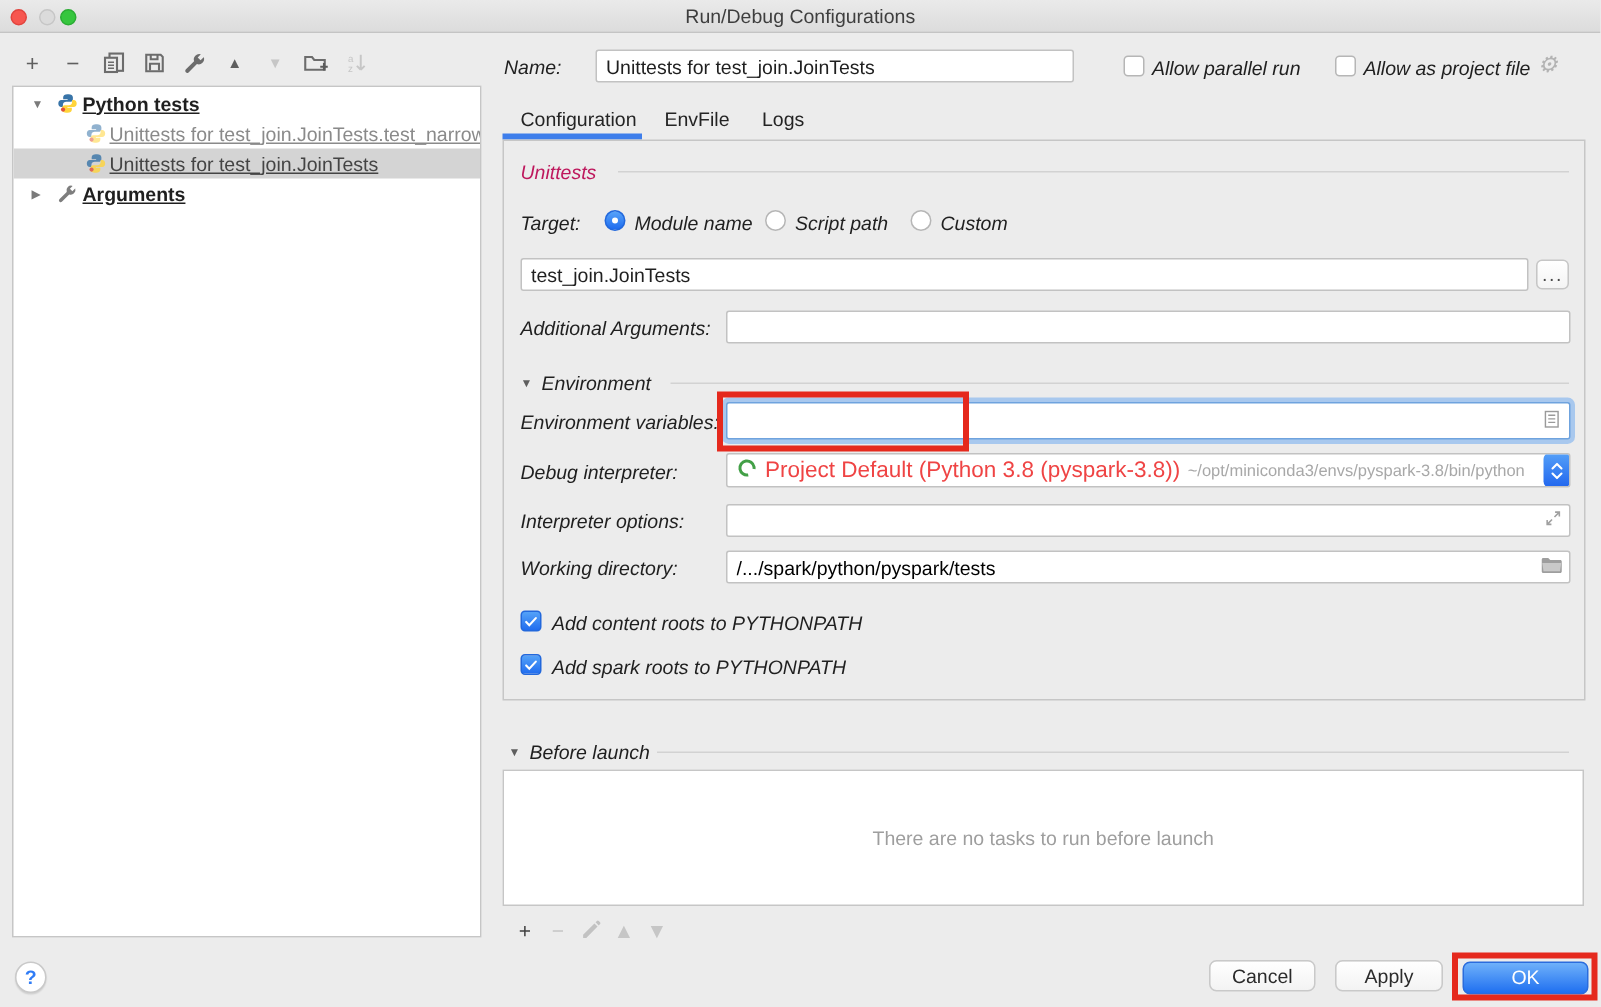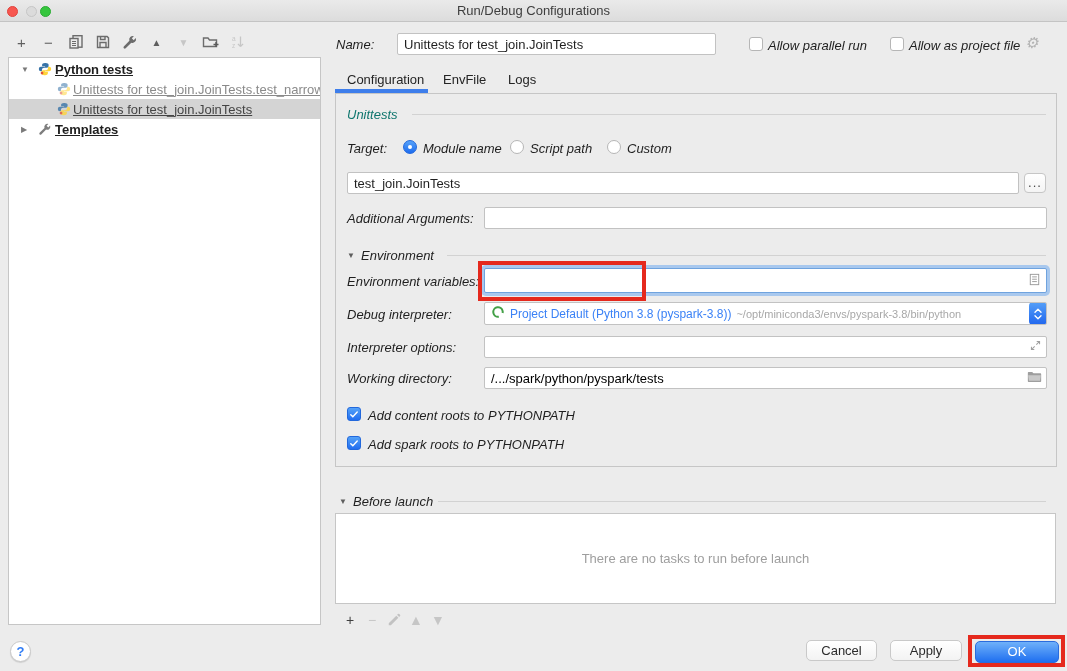--- a/index.html
+++ b/index.html
@@ -64,37 +64,37 @@
   .radio { position:absolute; width:14px; height:14px; border-radius:50%; background:#FFF; border:1px solid #B6B6B6; }
   .radio.on { background:linear-gradient(#57A3F9,#1D6BEF); border:1px solid #2268DC; }
   .radio.on::after { content:""; position:absolute; left:4px; top:4px; width:4px; height:4px; border-radius:50%; background:#FFF; }
 
   
   .tab { position:absolute; top:72px; color:#242424; }
   .tab-underline { position:absolute; left:335px; top:89px; width:93px; height:3.5px; background:#3E7EEB; }
 
   
   .config-panel { position:absolute; left:335px; top:92.5px; width:722px; height:374px; border:1px solid #C6C6C6; }
-  .sect-lbl { color:#0f766e; }
+  .sect-lbl { color:#be185d; }
   .sect-line { position:absolute; height:1px; background:#D2D2D2; }
   .tri { font-size:8px; color:#5E5E5E; }
 
   .bl-box { position:absolute; left:335px; top:513px; width:721px; height:91px; background:#FFF;
     border:1px solid #C6C6C6; display:flex; align-items:center; justify-content:center; }
   .bl-empty { color:#9E9E9E; }
   .bl-toolbar { position:absolute; left:339px; top:610px; display:flex; align-items:center; }
   .bl-toolbar .tb-btn { width:22px; height:20px; font-size:14px; }
 
   
   .btn { position:absolute; height:21px; border-radius:5px; background:linear-gradient(#FFFFFF,#F3F3F3);
     border:1px solid #C9C9C9; text-align:center; line-height:19px; color:#2B2B2B; font-size:13px; }
   .btn.primary { background:linear-gradient(#6FB1FA,#1F6FF0); border:1px solid #2A6CDD; color:#FFF; }
 
   
-  .dd-main { font-size:12px; color:#3b82f6; margin-left:5px; }
+  .dd-main { font-size:15px; color:#ef4444; margin-left:5px; }
   .dd-path { font-size:11px; color:#A8A8A8; margin-left:5px;text-align:right; }
   .stepper { position:absolute; right:-1px; top:-1px; width:18px; height:23px; border-radius:4px;
     background:linear-gradient(#55A0F8,#2166EE); display:flex; align-items:center; justify-content:center; }
 
   
   .anno { position:absolute; border:4px solid #E5291D; z-index:50; pointer-events:none; }
 
   .nowrap { white-space:nowrap; }
 </style>
 </head>
@@ -177,21 +177,21 @@
     </span>
     <span class="tlabel sel-txt nowrap" style="left:64px">Unittests for test_join.JoinTests</span>
   </div>
   <div class="tree-row" style="top:61px">
     <span class="chev">▶</span>
     <span class="ticon" style="left:29px">
       <svg width="14" height="14" viewBox="0 0 16 16">
           <path fill="#7E7E7E" d="M13.9 4.2a3.6 3.6 0 0 1-4.6 4.5l-5.6 5.6a1.35 1.35 0 0 1-1.9-1.9L7.4 6.8A3.6 3.6 0 0 1 11.9 2.2L9.8 4.3l1.9 1.9 2.1-2.1z"></path>
         </svg>
     </span>
-    <span class="tlabel bold" style="left:46px">Templates</span>
+    <span class="tlabel bold" style="left:46px">Arguments</span>
   </div>
 </div>
 
 <span class="lbl" style="left:336px;top:37px">Name:</span>
 <input class="txt" style="left: 397px; top: 33px; width: 319px; height: 22px;" value="Unittests for test_join.JoinTests">
 <span class="cb" style="left:749px;top:37px"></span>
 <span class="lbl" style="left:768px;top:38px">Allow parallel run</span>
 <span class="cb" style="left:890px;top:37px"></span>
 <span class="lbl" style="left:909px;top:38px">Allow as project file</span>
 <span class="lbl" style="left:1025px;top:34px;color:#B3B3B3;font-size:15px">⚙</span>

